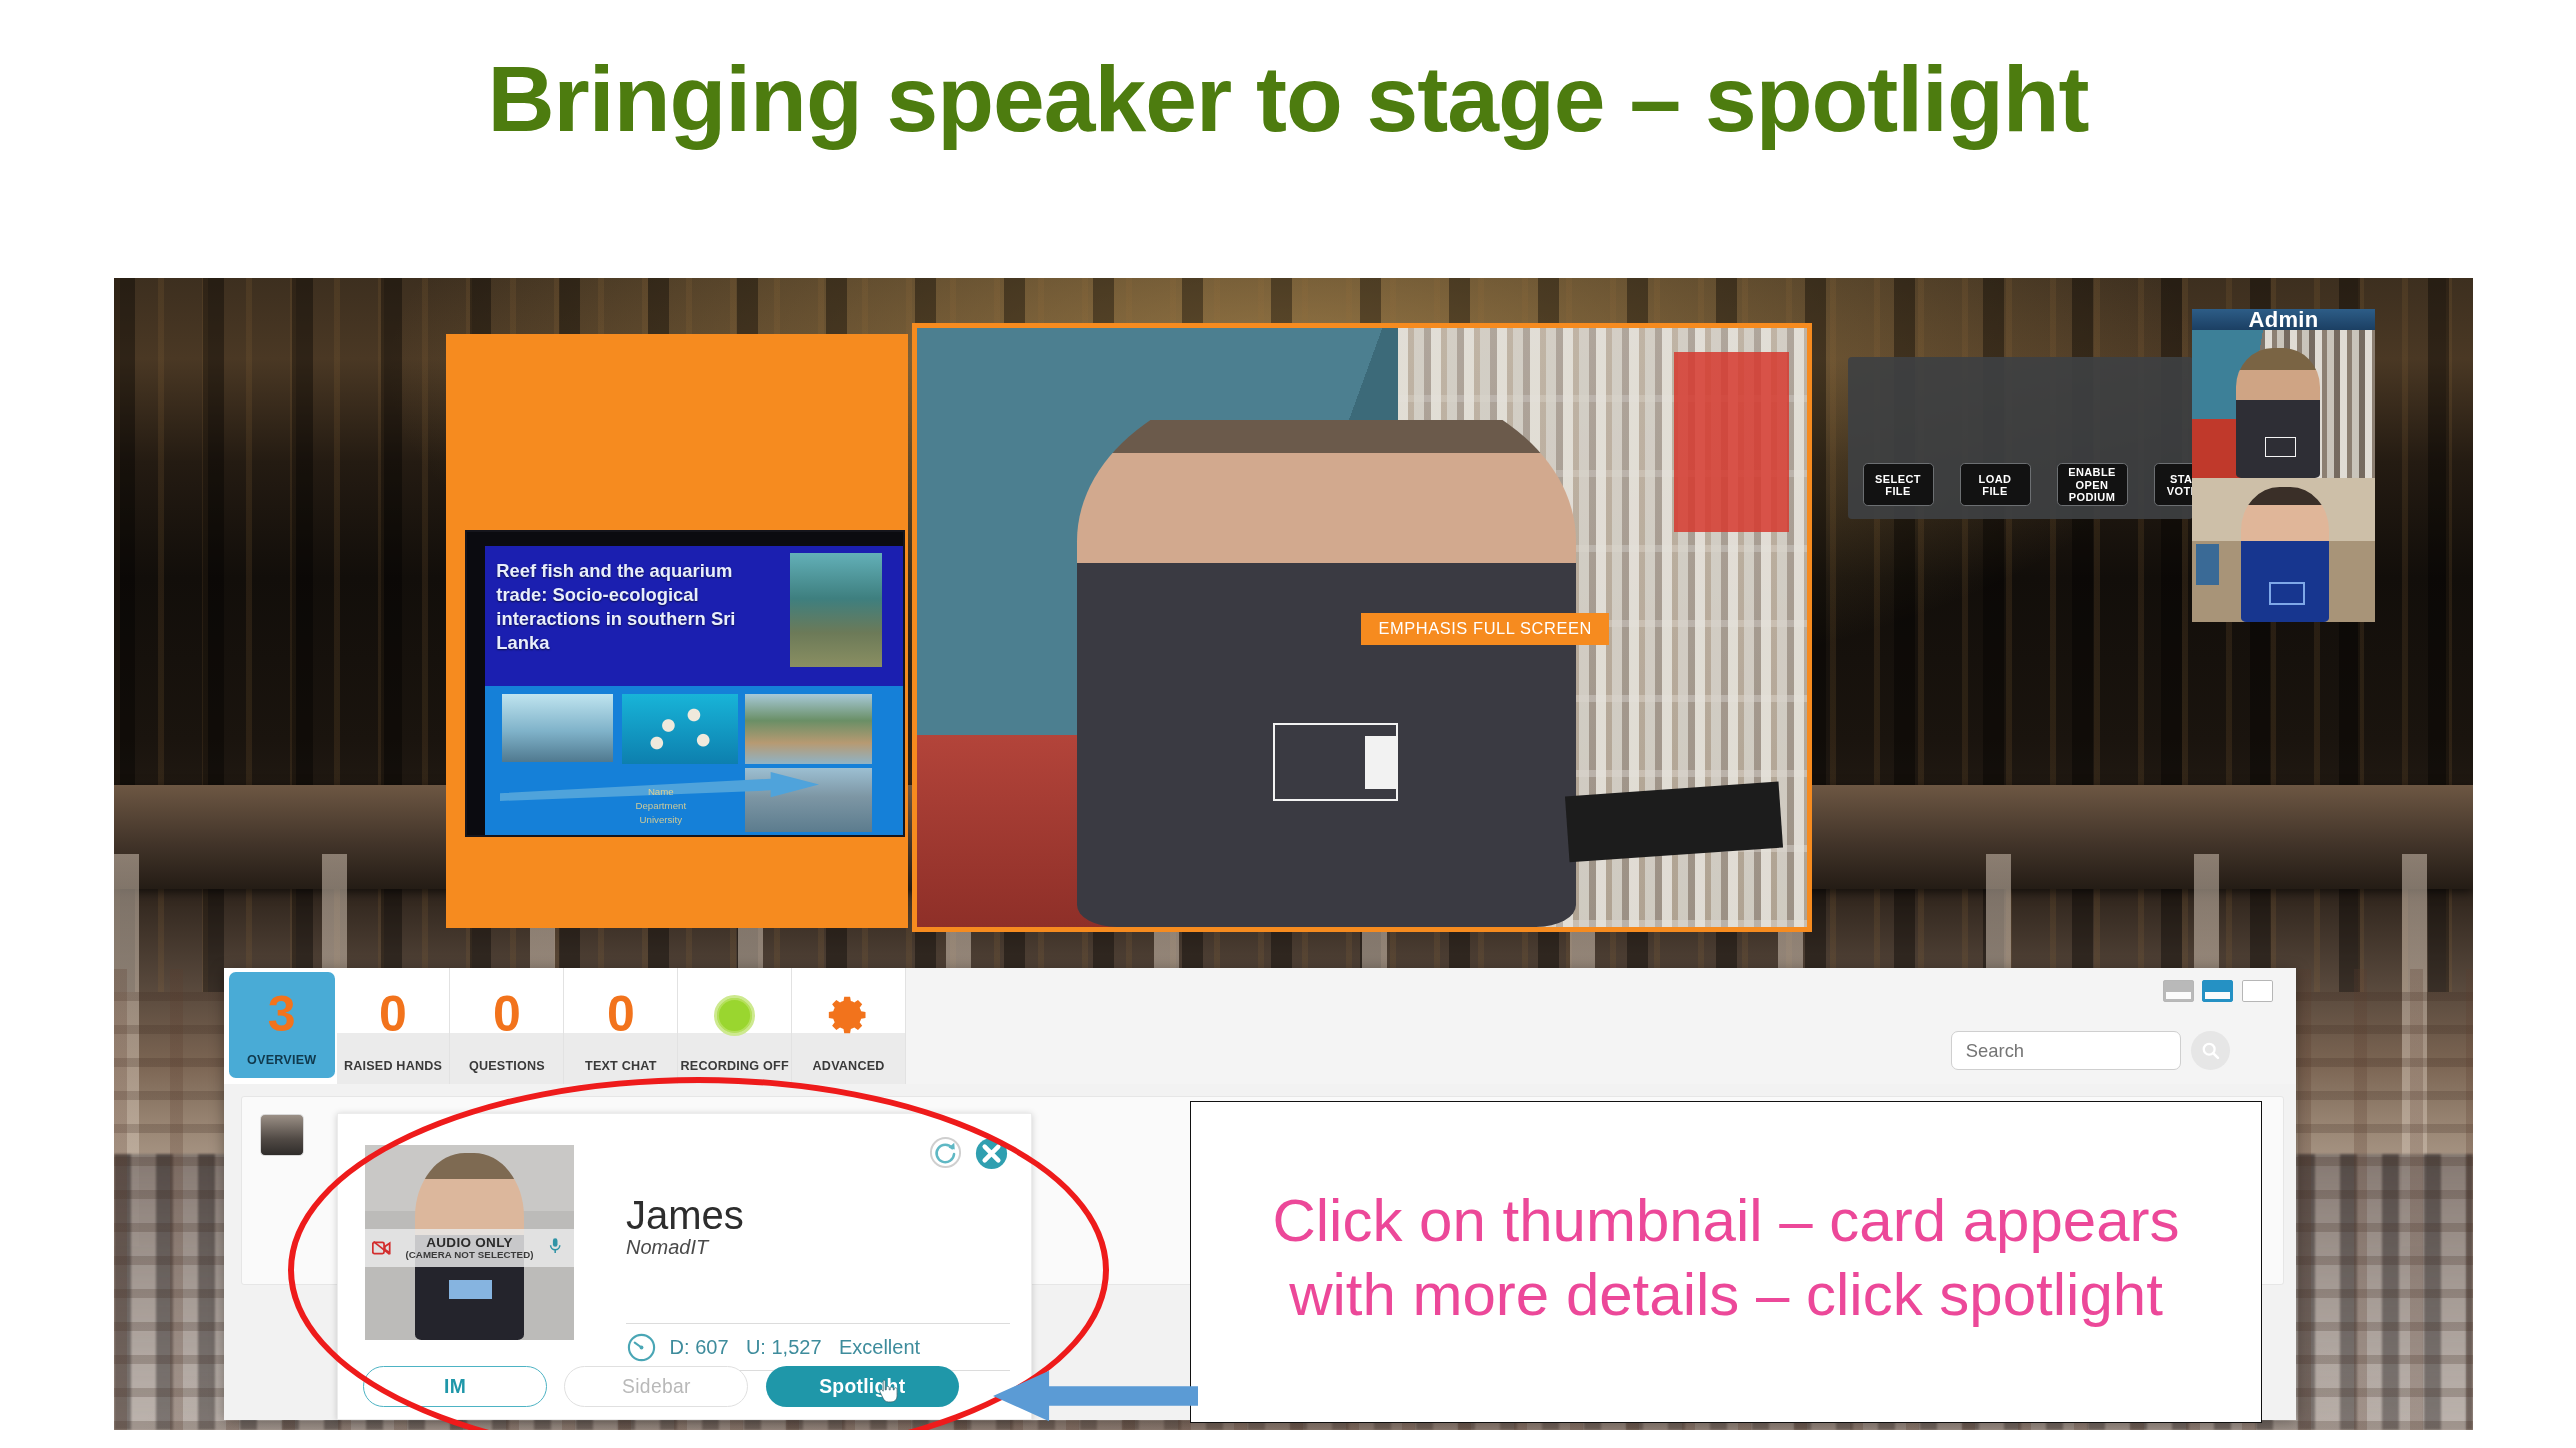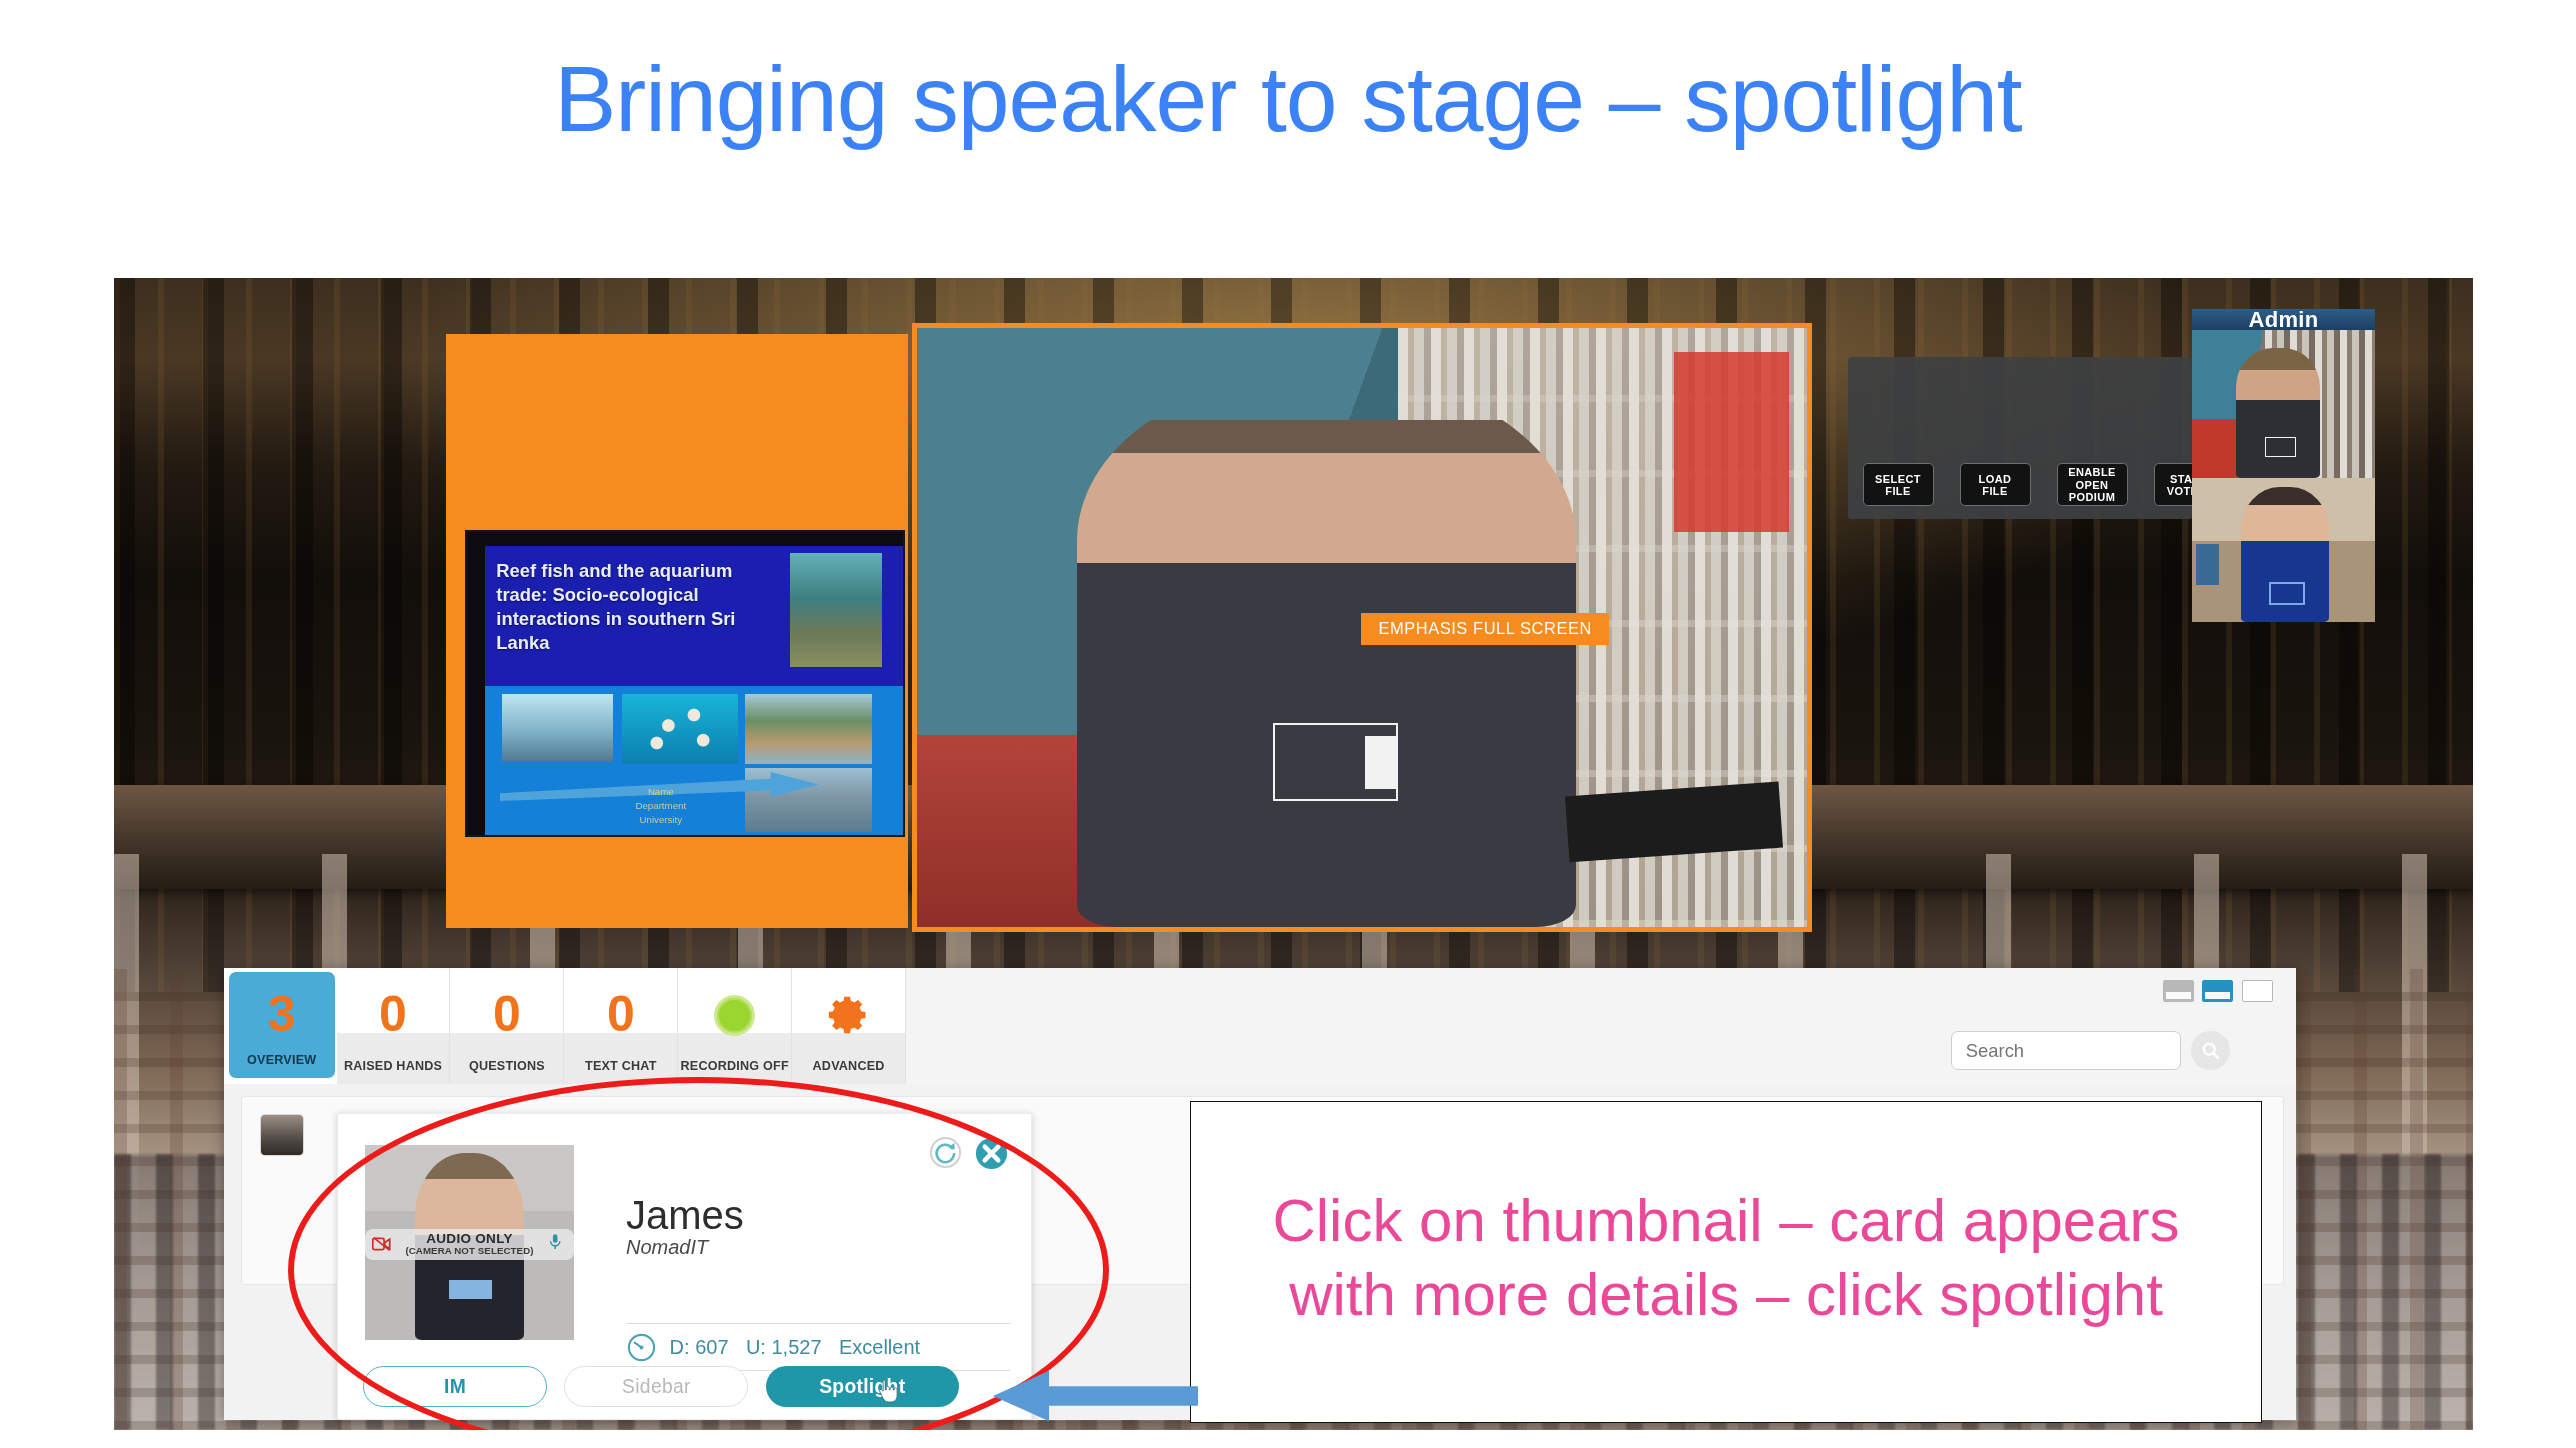--- a/index.html
+++ b/index.html
@@ -10,22 +10,22 @@
     overflow: hidden;
   }
 
   
   .slide-title {
     position: absolute;
     left: 0; top: 46px;
     width: 2576px;
     text-align: center;
     font-size: 93px;
-    font-weight: 400;
-    color: #3b82f6;
+    font-weight: 700;
+    color: #4d7c0f;
     letter-spacing: -1px;
     white-space: nowrap;
   }
 
   
   .shot {
     position: absolute;
     left: 114px; top: 278px;
     width: 2359px; height: 1152px;
     overflow: hidden;
@@ -400,23 +400,23 @@
     position:absolute; left:24%; top:4%; width:52%; height:96%;
     background: linear-gradient(180deg,#7e6a52 0 14%, #dcb79c 14% 44%, #24242c 44% 100%);
     border-radius: 46% 46% 6% 6% / 34% 34% 3% 3%;
   }
   .pc-collar {
     position:absolute; left:40%; top:69%; width:21%; height:10%;
     background:#86b4e0;
   }
   .pc-overlay {
     position:absolute; left:0; right:0; top:43%;
-    height: 31px;
+    height: 38px;
     background: rgba(232,232,232,.84);
-    display:flex; align-items:center; justify-content:center;border-radius:8px;
+    display:flex; align-items:center; justify-content:center;
   }
   .pc-ovtext {
     text-align:center; line-height:1.05;
   }
   .pc-ovtext .t1 { font-size:13.5px; font-weight:bold; color:#2b2b2b; letter-spacing:0.3px; }
   .pc-ovtext .t2 { font-size:9.7px; font-weight:bold; color:#3a3a3a; letter-spacing:0.1px; }
   .pc-camicon {
     position:absolute; left:6.8px; top:50%; transform:translateY(-50%);
     width:19.3px; height:16.4px;
   }

